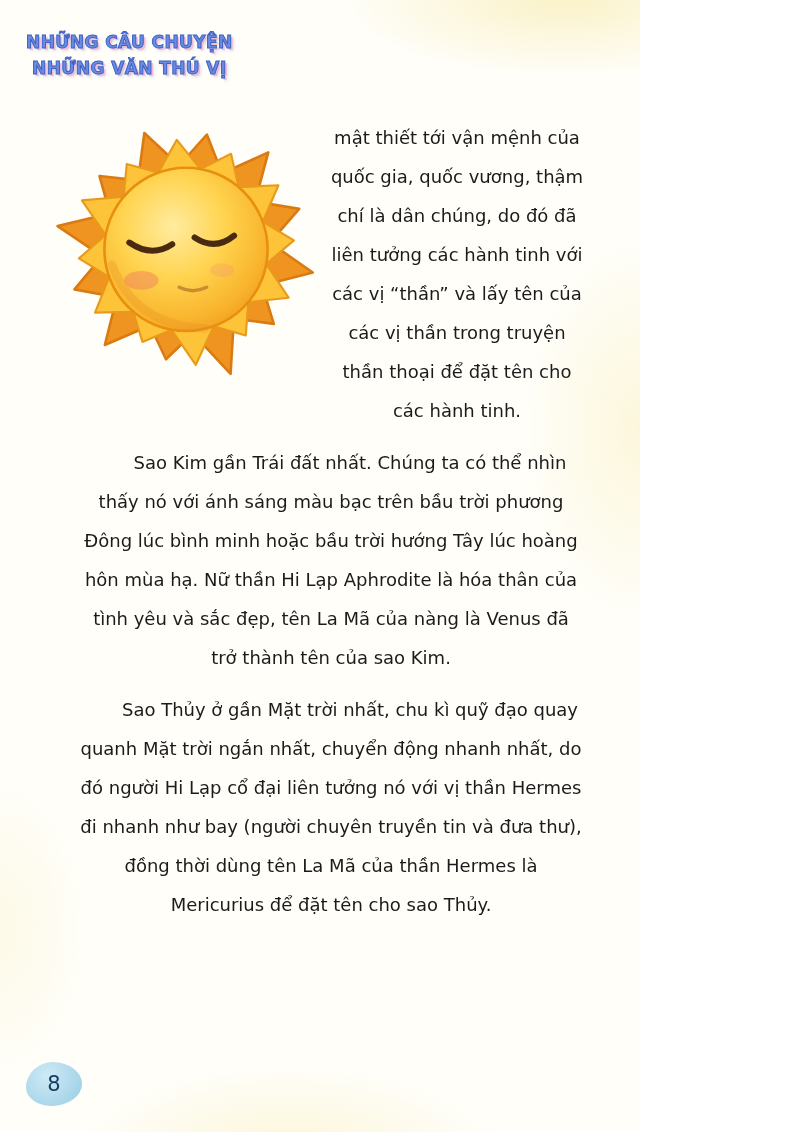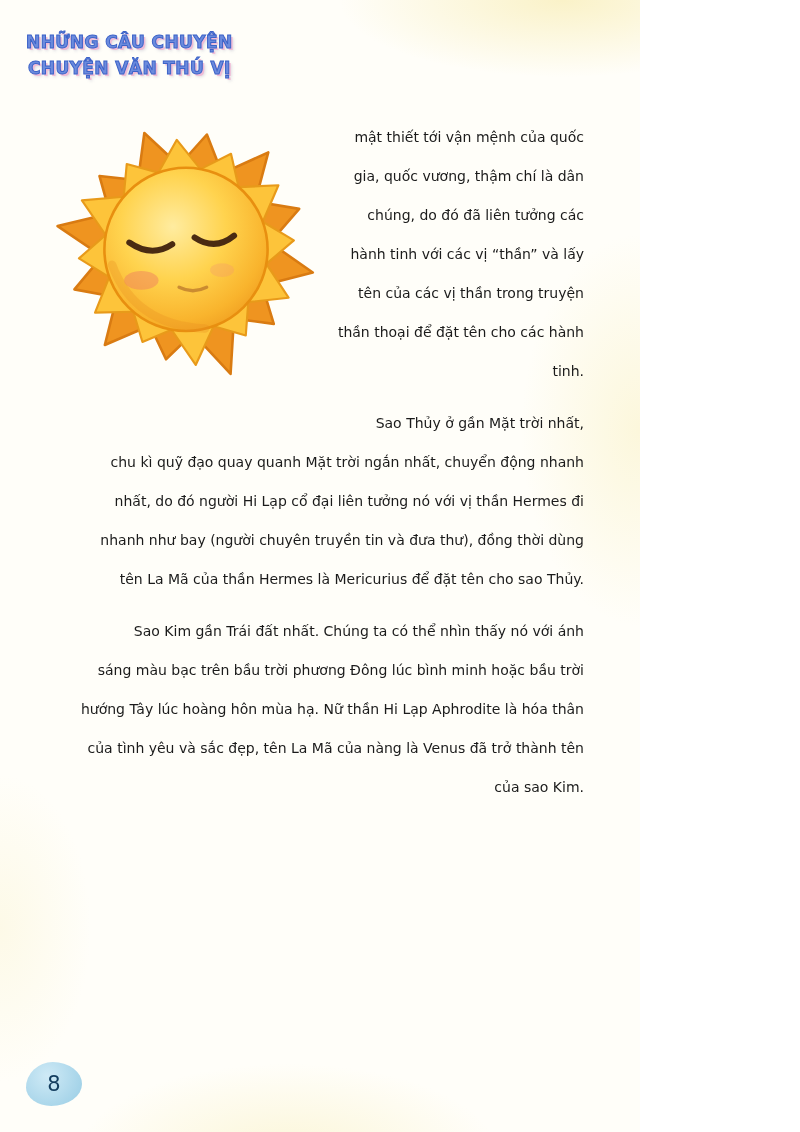--- a/index.html
+++ b/index.html
@@ -20,22 +20,22 @@
     position:absolute;top:30px;left:26px;
     text-align:center;
     font-weight:bold;font-size:17px;letter-spacing:.4px;line-height:1.5;
     color:#6b8bdd;
     -webkit-text-stroke:1px #3d63c8;
     text-shadow:2px 2px 0 rgba(244,170,205,.7), 3px 3px 3px rgba(120,120,160,.25);
   }
   .content{
     position:relative;
     padding:118px 56px 0 78px;
-    font-size:14px;line-height:39px;color:#1b1b1b;
-    text-align:right;
+    font-size:18px;line-height:39px;color:#1b1b1b;
+    text-align:center;
   }
   .para{margin:0 0 13px 0;}
   .indent{text-indent:38px;}
   .sun-float{
     float:left;width:268px;height:292px;
     margin:-6px 10px 8px -26px;
   }
   .sun-float svg{width:100%;height:auto;display:block;}
   .page-number{
     position:absolute;left:26px;bottom:26px;
@@ -46,21 +46,21 @@
     font-size:21px;color:#123c5e;
   }
 </style>
 </head>
 <body>
 
 <div class="page">
 
   <div class="book-header">
     <div>NHỮNG CÂU CHUYỆN</div>
-    <div>CHUYỆN VĂN THÚ VỊ</div>
+    <div>NHỮNG VĂN THÚ VỊ</div>
   </div>
 
   <div class="content">
 
     <div class="sun-float">
       <svg viewBox="0 0 312 316" xmlns="http://www.w3.org/2000/svg">
         <defs>
           <radialGradient id="g-body" cx="42%" cy="36%" r="72%">
             <stop offset="0%" stop-color="#ffeca0"></stop>
             <stop offset="45%" stop-color="#ffd34e"></stop>
@@ -74,22 +74,22 @@
         <path d="M70,178 Q96,248 178,252" stroke="#e89020" stroke-width="10" fill="none" opacity="0.3" stroke-linecap="round"></path>
         <path d="M90,152 Q116,170 140,154" stroke="#4a2b12" stroke-width="7" fill="none" stroke-linecap="round"></path>
         <path d="M166,146 Q190,162 212,144" stroke="#4a2b12" stroke-width="7" fill="none" stroke-linecap="round"></path>
         <ellipse cx="104" cy="196" rx="20" ry="11" fill="#f0815e" opacity="0.5"></ellipse>
         <ellipse cx="198" cy="184" rx="14" ry="8" fill="#f49a6a" opacity="0.35"></ellipse>
         <path d="M148,204 Q164,212 180,204" stroke="#b5722a" stroke-width="4" fill="none" stroke-linecap="round" opacity="0.7"></path>
       </svg>
     </div>
 
     <p class="para">mật thiết tới vận mệnh của quốc gia, quốc vương, thậm chí là dân chúng, do đó đã liên tưởng các hành tinh với các vị “thần” và lấy tên của các vị thần trong truyện thần thoại để đặt tên cho các hành tinh.</p>
+    <p class="para indent">Sao Kim gần Trái đất nhất. Chúng ta có thể nhìn thấy nó với ánh sáng màu bạc trên bầu trời phương Đông lúc bình minh hoặc bầu trời hướng Tây lúc hoàng hôn mùa hạ. Nữ thần Hi Lạp Aphrodite là hóa thân của tình yêu và sắc đẹp, tên La Mã của nàng là Venus đã trở thành tên của sao Kim.</p>
     <p class="para indent">Sao Thủy ở gần Mặt trời nhất, chu kì quỹ đạo quay quanh Mặt trời ngắn nhất, chuyển động nhanh nhất, do đó người Hi Lạp cổ đại liên tưởng nó với vị thần Hermes đi nhanh như bay (người chuyên truyền tin và đưa thư), đồng thời dùng tên La Mã của thần Hermes là Mericurius để đặt tên cho sao Thủy.</p>
-    <p class="para indent">Sao Kim gần Trái đất nhất. Chúng ta có thể nhìn thấy nó với ánh sáng màu bạc trên bầu trời phương Đông lúc bình minh hoặc bầu trời hướng Tây lúc hoàng hôn mùa hạ. Nữ thần Hi Lạp Aphrodite là hóa thân của tình yêu và sắc đẹp, tên La Mã của nàng là Venus đã trở thành tên của sao Kim.</p>
 
   </div>
 
   <div class="page-number">
     <span>8</span>
   </div>
 
 </div>
 
 </body></html>

